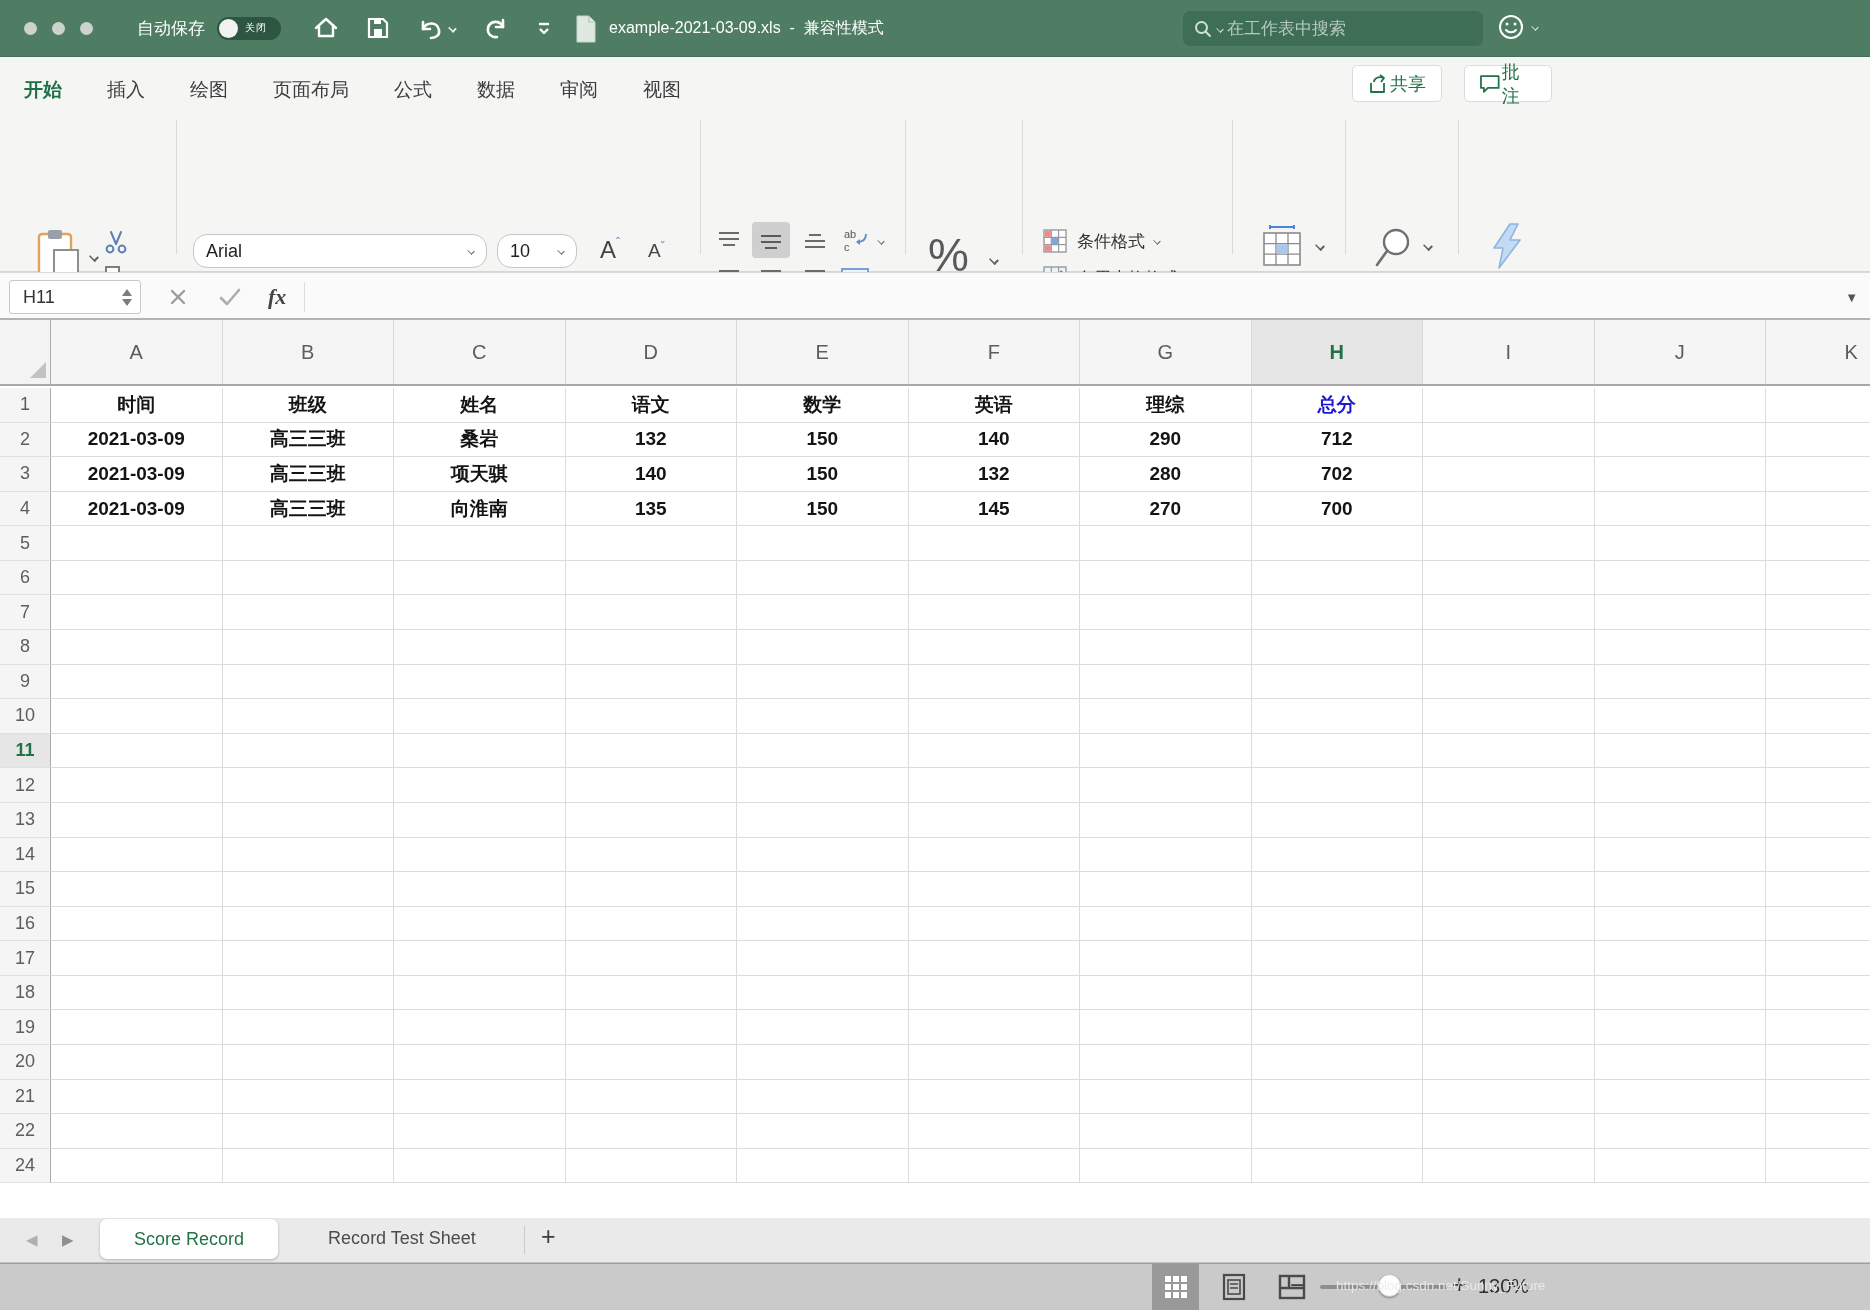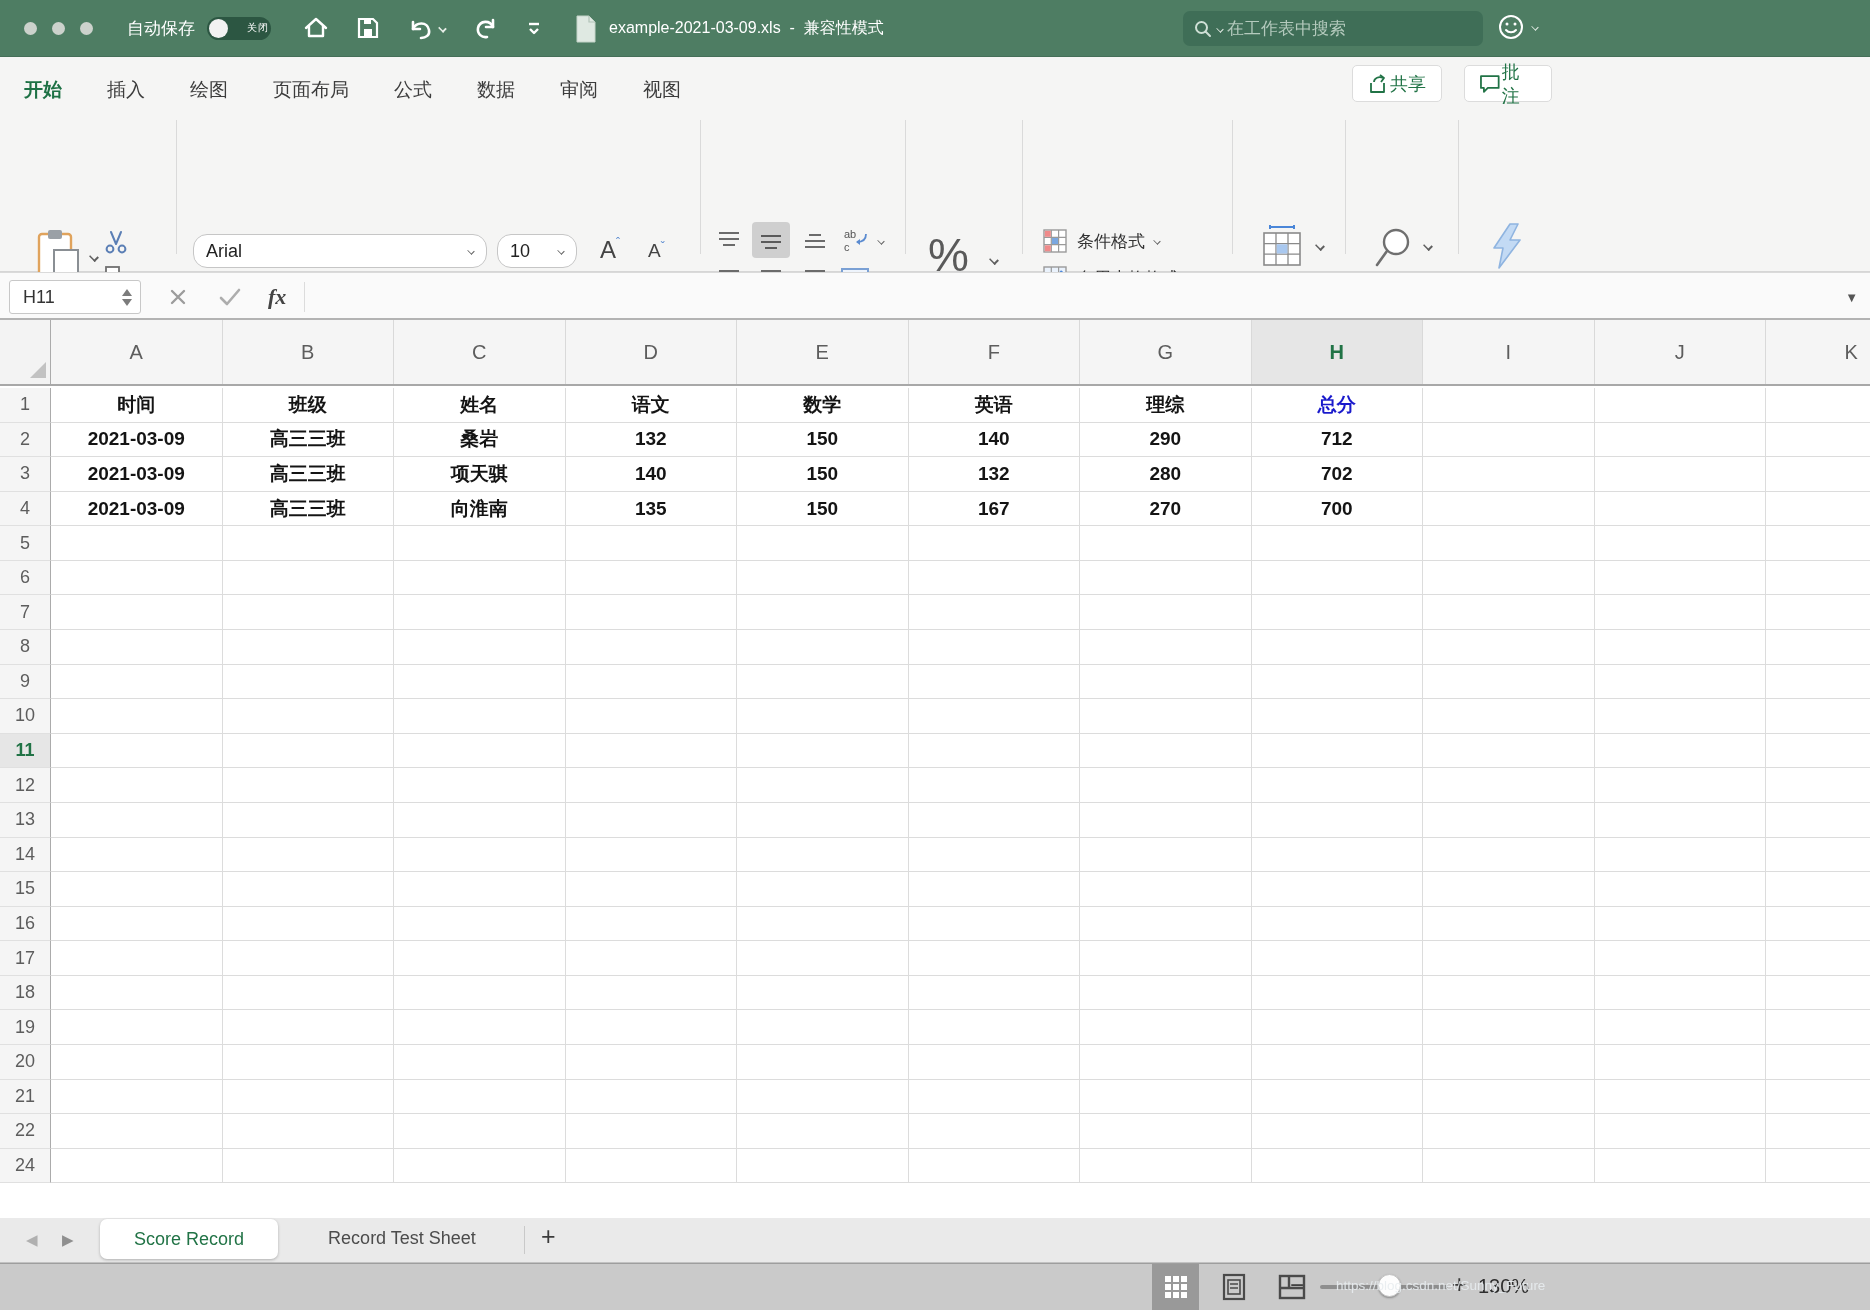--- a/index.html
+++ b/index.html
@@ -5,25 +5,25 @@
   * { box-sizing: border-box; margin: 0; padding: 0; }
   html,body { width:1870px; height:1310px; overflow:hidden; }
   body { font-family:"Liberation Sans","DejaVu Sans",sans-serif; background:#fff; }
   .app { position:relative; width:1870px; height:1310px; background:#fff; overflow:hidden; }
 
   
   .titlebar { position:absolute; top:0; left:0; width:100%; height:57px;
     background:#4e7d63; border-bottom:1px solid #456f58; display:flex; align-items:center; color:#fff; }
   .lights { display:flex; gap:15px; margin-left:24px; }
   .light { width:13px; height:13px; border-radius:50%; background:#ccd2cc; }
-  .autosave-label { margin-left:34px; font-size:17px; color:#fff; }
+  .autosave-label { margin-left:44px; font-size:17px; color:#fff; }
   .toggle { margin-left:12px; width:64px; height:23px; border-radius:12px; background:#2c5642;
     display:flex; align-items:center; position:relative; }
   .toggle .knob { width:19px; height:19px; border-radius:50%; background:#f2f2f2; margin-left:2px; }
-  .toggle .state { font-size:10px; color:#fff; margin-left:19px; letter-spacing:1px; }
+  .toggle .state { font-size:10px; color:#fff; margin-left:7px; letter-spacing:1px; }
   .qat { display:flex; align-items:center; gap:27px; margin-left:32px; }
   .qat svg { display:block; }
   .titlefile { position:absolute; left:575px; top:0; height:57px; display:flex; align-items:center; gap:12px; }
   .titlefile .fname { font-size:16px; font-weight:500; color:#fff; white-space:nowrap; }
   .searchbox { position:absolute; left:1183px; top:11px; width:300px; height:35px; border-radius:7px;
     background:#3f6e57; display:flex; align-items:center; }
   .searchbox input { position:absolute; left:44px; top:0; width:250px; height:35px; background:transparent;
     border:none; outline:none; color:#d7e4dc; font-size:17px; font-family:inherit; }
   .searchbox input::placeholder { color:#b4cabd; }
   .smiley { position:absolute; left:1496px; top:12px; display:flex; align-items:center; gap:6px; }
@@ -504,21 +504,21 @@
           <div class="cell"></div>
           <div class="cell"></div>
         </div>
         <div class="row" style="height: 34.5833px;">
           <div class="rowh">4</div>
           <div class="cell">2021-03-09</div>
           <div class="cell">高三三班</div>
           <div class="cell">向淮南</div>
           <div class="cell">135</div>
           <div class="cell">150</div>
-          <div class="cell">167</div>
+          <div class="cell">145</div>
           <div class="cell">270</div>
           <div class="cell">700</div>
           <div class="cell"></div>
           <div class="cell"></div>
           <div class="cell"></div>
         </div>
         <div class="row" style="height: 34.5833px;">
           <div class="rowh">5</div>
           <div class="cell"></div>
           <div class="cell"></div>

